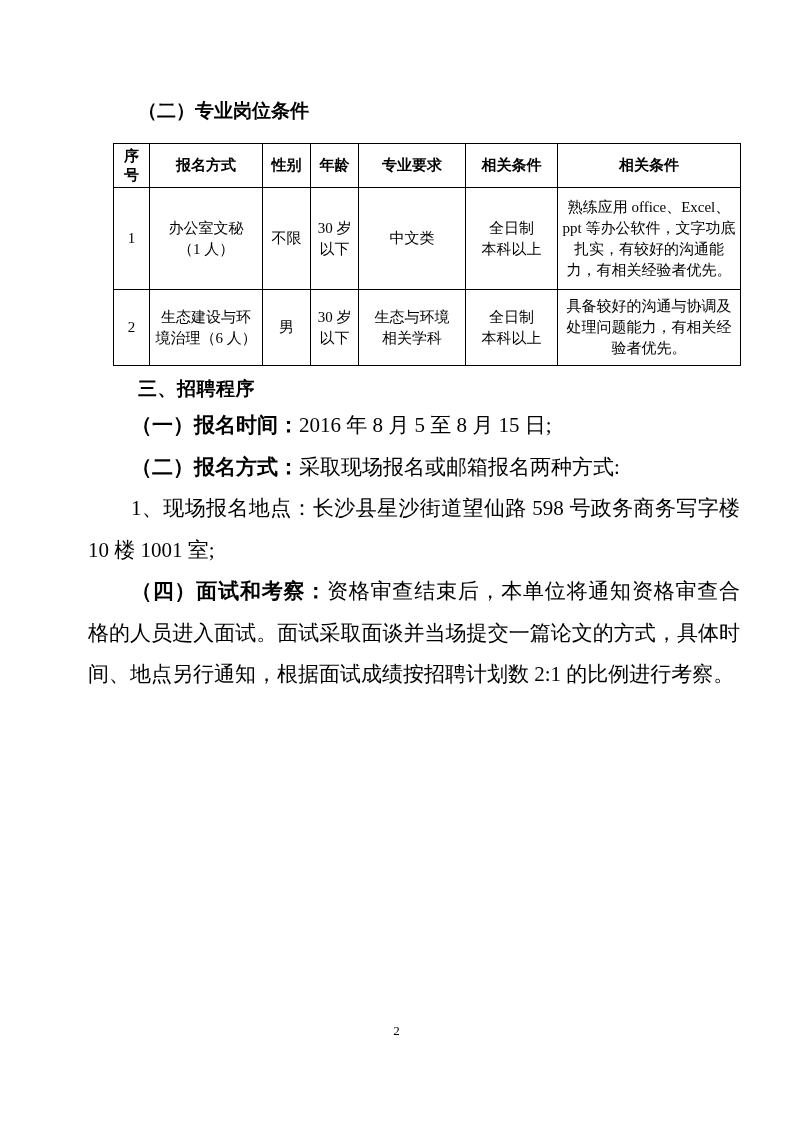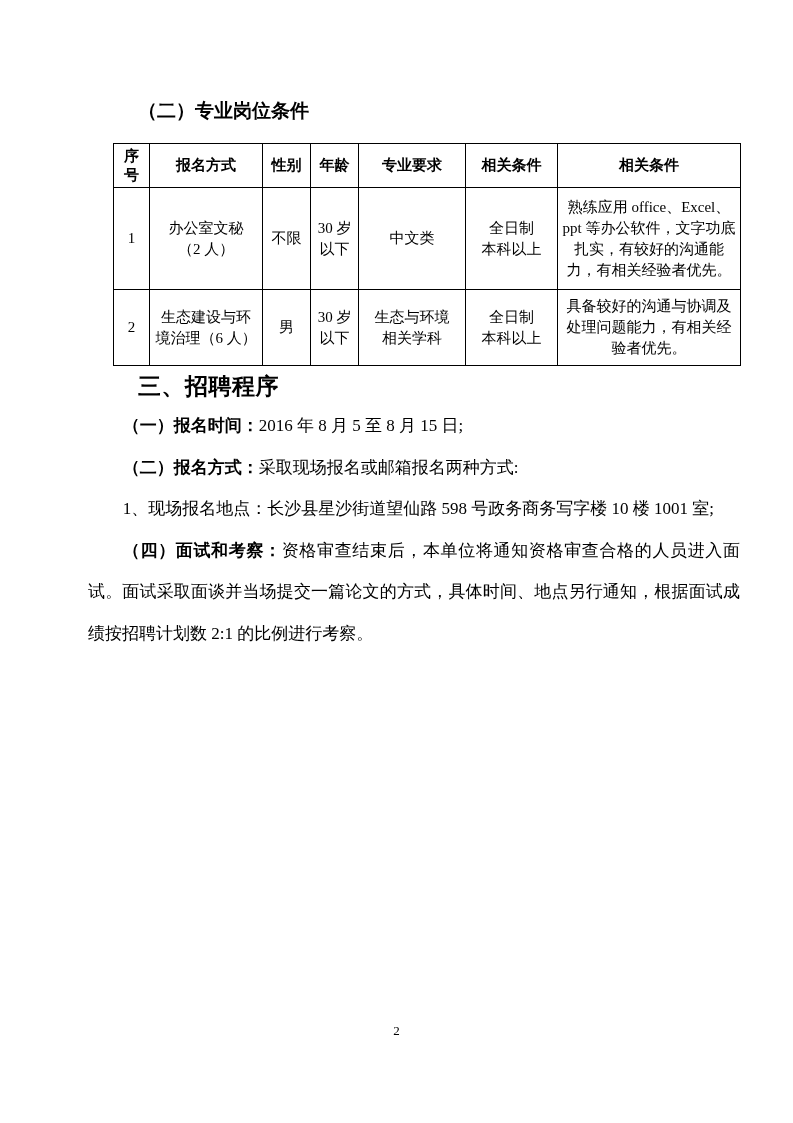--- a/index.html
+++ b/index.html
@@ -48,30 +48,30 @@
   tr.row-1 { height: 102px; }
   tr.row-2 { height: 76px; }
   td.cond {
     text-align: left;
     white-space: normal;
     padding: 3px 7px;
     line-height: 20.5px;
   }
   .heading {
     margin: 9px 0 0 50px;
-    font-size: 23px;
+    font-size: 19px;
     font-weight: bold;
-    font-family: Liberation Mono, monospace;
+    font-family: Liberation Sans, sans-serif;
     line-height: 27px;
     letter-spacing: 0.5px;
   }
   .body-text { margin-top: 3px; }
   .para {
     margin: 0;
-    font-size: 17px;
+    font-size: 21px;
     line-height: 41.5px;
     text-align: justify;
     text-indent: 2.05em;
   }
   .para b { font-weight: bold; }
   .page-number {
     position: absolute;
     top: 1023px;
     left: 0;
     width: 793px;
@@ -104,21 +104,21 @@
         <th>报名方式</th>
         <th>性别</th>
         <th>年龄</th>
         <th>专业要求</th>
         <th>相关条件</th>
         <th>相关条件</th>
       </tr>
       <tr class="row-1">
         <td>1</td>
         <td>办公室文秘
-（2 人）</td>
+（1 人）</td>
         <td>不限</td>
         <td>30 岁
 以下</td>
         <td>中文类</td>
         <td>全日制
 本科以上</td>
         <td class="cond">熟练应用 office、Excel、ppt 等办公软件，文字功底扎实，有较好的沟通能力，有相关经验者优先。</td>
       </tr>
       <tr class="row-2">
         <td>2</td>

